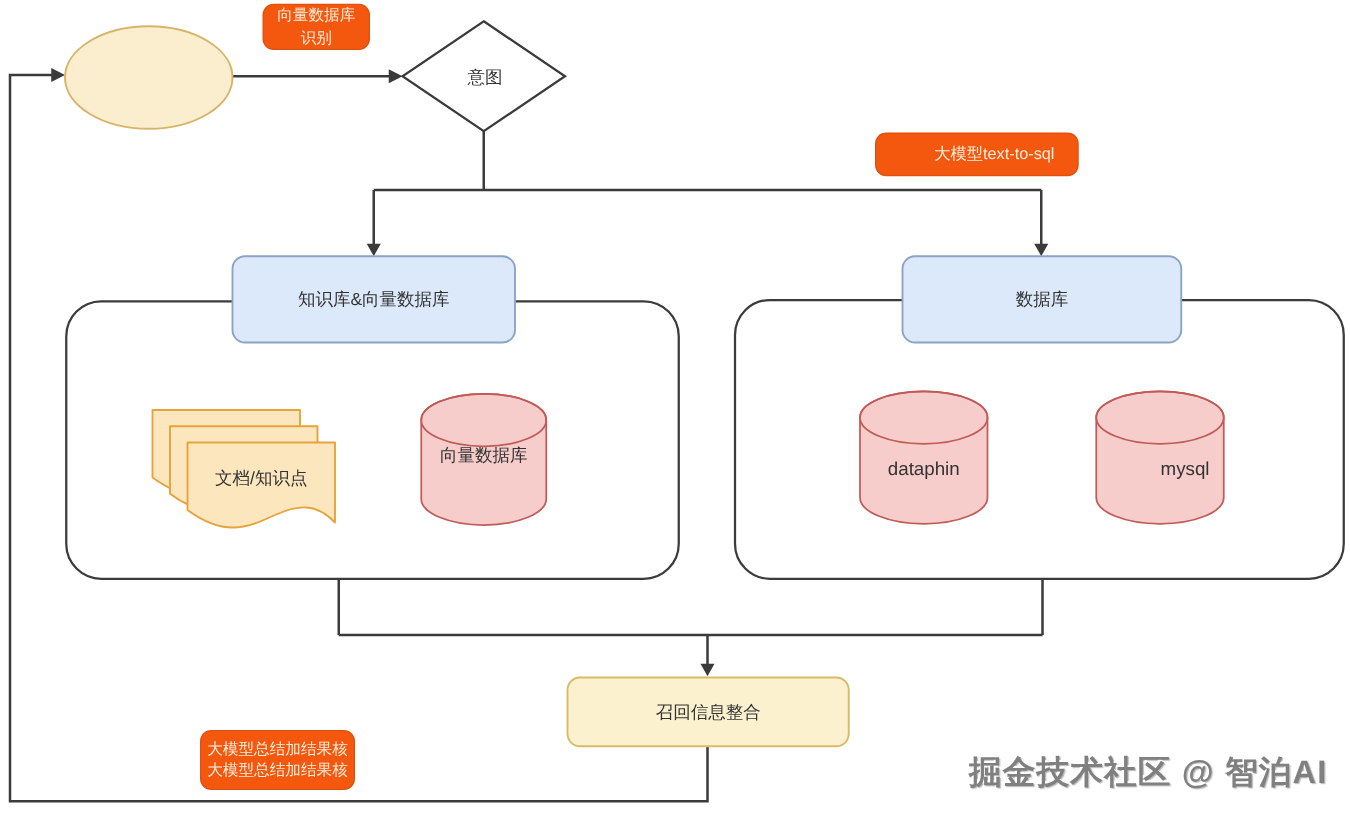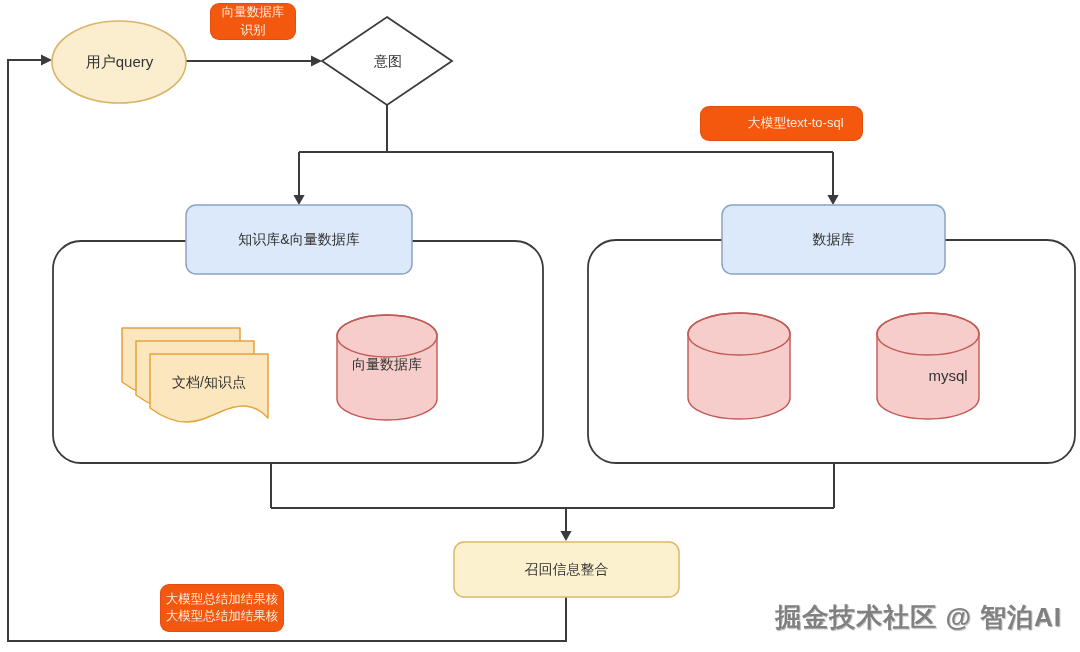--- a/index.html
+++ b/index.html
@@ -74,32 +74,32 @@
       <ellipse cx="739" cy="334" rx="51" ry="21" fill="none" stroke="var(--pink-stroke)" stroke-width="1.4"></ellipse>
     </g>
     <g>
       <path d="M877,334 A51,21 0 0 1 979,334 L979,398 A51,21 0 0 1 877,398 Z" fill="var(--pink-fill)" stroke="var(--pink-stroke)" stroke-width="1.4"></path>
       <ellipse cx="928" cy="334" rx="51" ry="21" fill="none" stroke="var(--pink-stroke)" stroke-width="1.4"></ellipse>
     </g>
 
     <rect x="454" y="542" width="225" height="55" rx="10" fill="var(--yellow-fill)" stroke="var(--yellow-stroke)" stroke-width="1.5"></rect>
   </svg>
 
-  <div class="label latin" style="left:53px;top:21px;width:133px;height:82px;">用户query</div>
 
   <div class="label" style="left:338px;top:31px;width:100px;height:60px;">意图</div>
 
   <div class="label" style="left:186px;top:205px;width:226px;height:69px;">知识库&amp;向量数据库</div>
 
   <div class="label" style="left:722px;top:205px;width:223px;height:69px;">数据库</div>
 
   <div class="label" style="left:150px;top:356px;width:118px;height:52px;text-align:center;">文档/知识点</div>
 
   <div class="label" style="left:337px;top:324px;width:100px;height:80px;">向量数据库</div>
 
+  <div class="label latin" style="left:688px;top:336px;width:102px;height:80px;">dataphin</div>
 
   <div class="label latin" style="left:877px;top:336px;width:102px;height:80px;margin-left:20px;">mysql</div>
 
   <div class="label" style="left:454px;top:542px;width:225px;height:55px;">召回信息整合</div>
 
   <div class="badge" style="left:210px;top:3px;width:86px;height:37px;">
     <span>向量数据库</span>
     <span>识别</span>
   </div>
 

